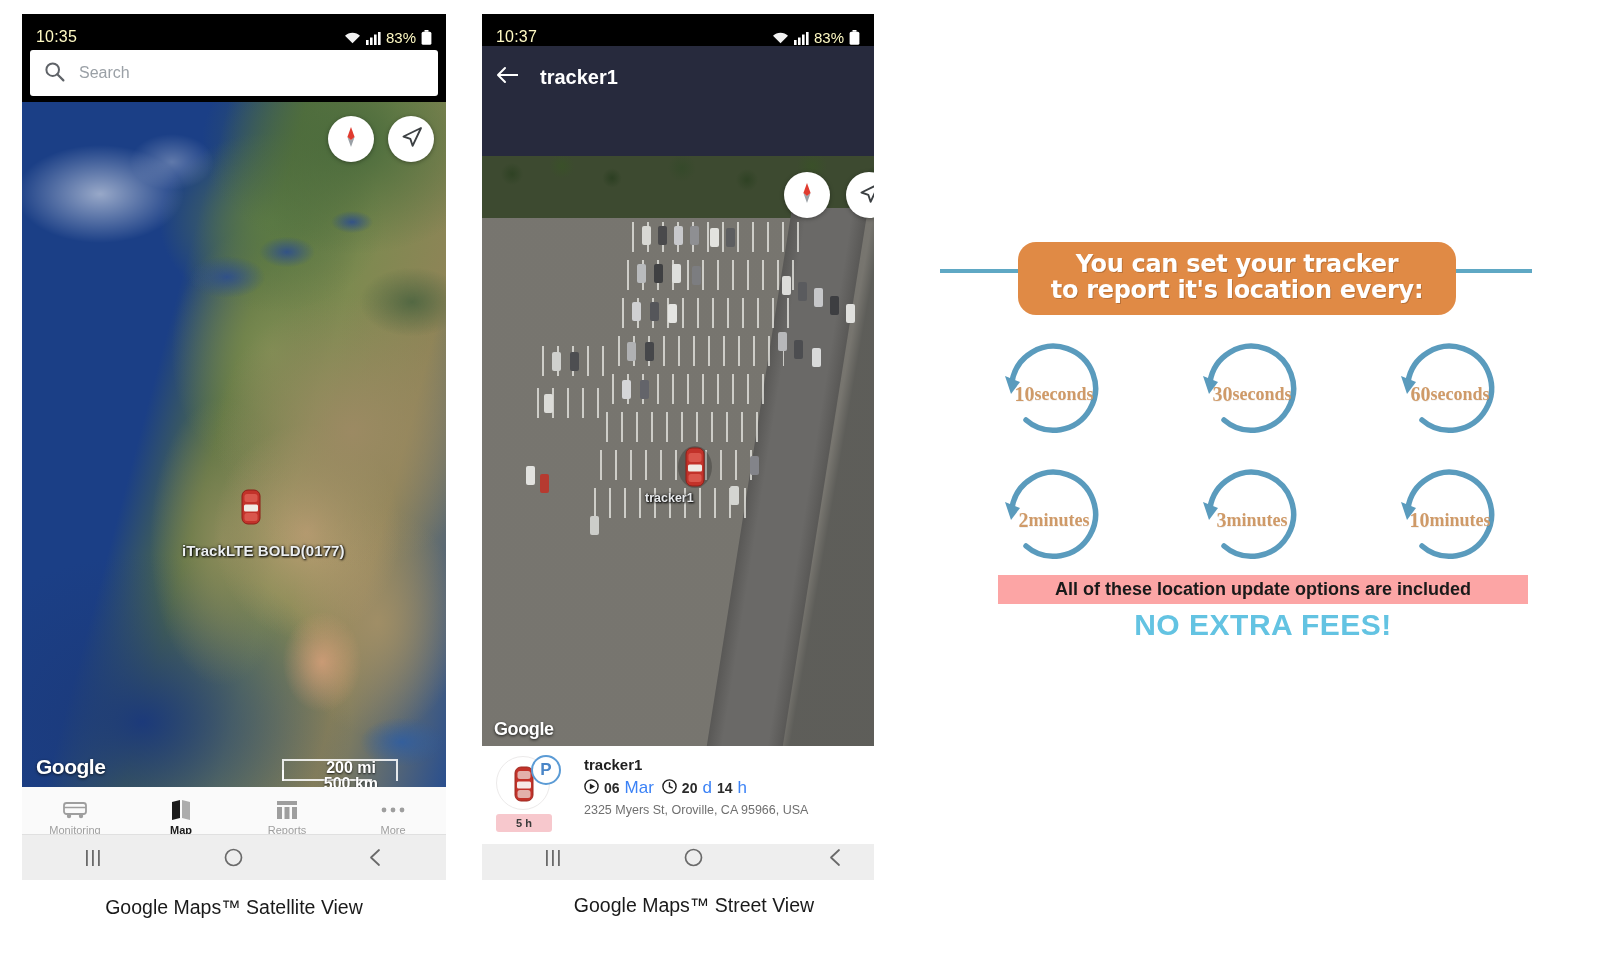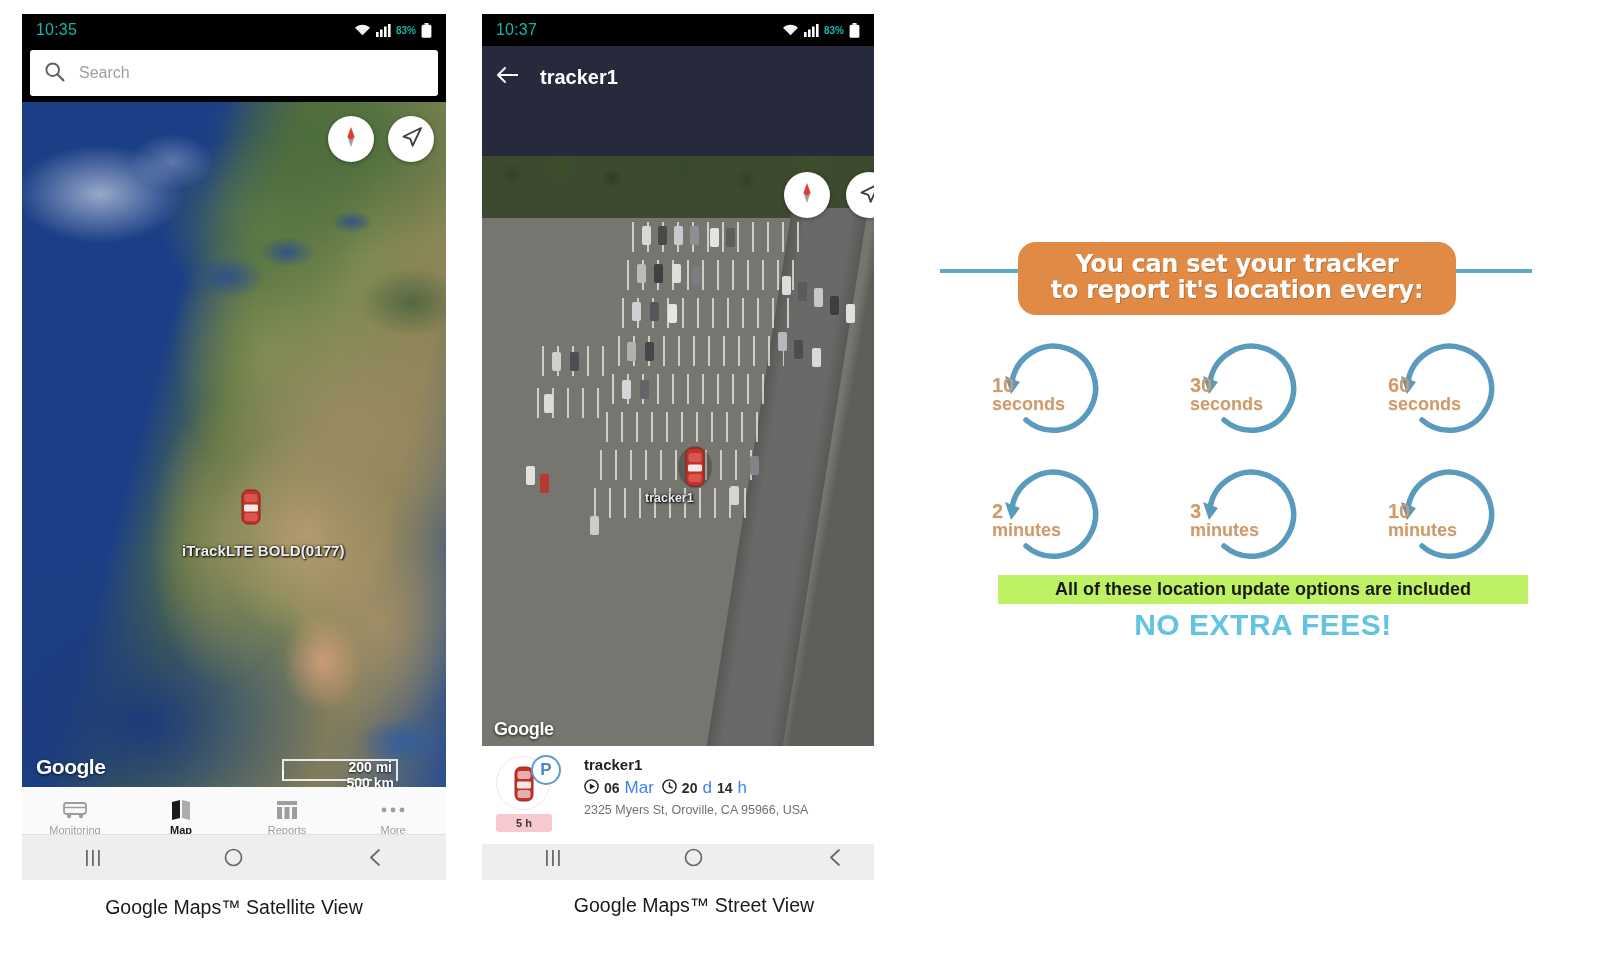--- a/index.html
+++ b/index.html
@@ -11,26 +11,26 @@
   }
   .canvas { position: relative; width: 1616px; height: 970px; background:#fff; }
 
   
   .phone { position: absolute; background:#000; overflow:hidden; }
   #phone1 { left: 22px; top: 14px; width: 424px; height: 866px; }
   #phone2 { left: 482px; top: 14px; width: 392px; height: 866px; }
 
   
   .statusbar {
-    position: relative; height: 32px; background:#000; color:#14b8a6;
-    display:flex; align-items:center; padding: 0 14px;
+    position: relative; height: 32px; background:#000; color:#fef9c3;
+    display:flex; align-items:flex-end; padding: 0 14px;
   }
   .sb-time { font-size: 16px; font-weight: 400; letter-spacing:.2px; }
   .sb-right { margin-left:auto; display:flex; align-items:center; gap:5px; }
-  .sb-pct { font-size: 10px; font-weight:700; }
+  .sb-pct { font-size: 15px; font-weight:400; }
   .ico-wifi svg, .ico-sig svg, .ico-bat svg { display:block; }
 
   
   .p1-searchwrap {
     position:absolute; left:0; top:32px; width:424px; height:56px;
     background:#000; padding: 4px 8px 6px 8px; z-index: 12;
   }
   .p1-search {
     width:100%; height:46px; background:#fff; border-radius:3px;
     display:flex; align-items:center; padding: 0 14px; gap: 14px;
@@ -89,21 +89,21 @@
     border-right:2px solid rgba(255,255,255,.85);
     border-top:2px solid rgba(255,255,255,.85);
     position:relative;
   }
   .p1-scale .bar2 {
     height:11px; border-left:2px solid rgba(255,255,255,.85);
     border-bottom:2px solid rgba(255,255,255,.85); margin-top:-11px;
     width:78%;
   }
   .p1-scale .lbl {
-    position:absolute; right:4px; color:#fff; font-size:14px; font-weight:600;
+    position:absolute; right:20px; color:#fff; font-size:16px; font-weight:600;
     text-shadow:0 1px 2px rgba(0,0,0,.8);
   }
   .p1-scale .l1 { top:-2px; }
   .p1-scale .l2 { top:16px; }
 
   .p1-tabbar {
     position:absolute; left:0; top:773px; width:424px; height:60px;
     background:#fafafa; display:flex; align-items:center;
   }
   .p1-tab { flex:1; display:flex; flex-direction:column; align-items:center; gap:3px; }
@@ -237,30 +237,30 @@
     color:#fff; font-size:24px; font-weight:700; line-height:1.1;
     text-shadow: 1px 1px 0 rgba(0,0,0,.18);
     font-family:"DejaVu Sans", sans-serif; letter-spacing:-.3px;
   }
   .circles { position:absolute; left:62px; top:98px; width:520px; }
   .crow { display:flex; justify-content:space-between; margin-bottom:14px; }
   .circ { position:relative; width:124px; height:112px; }
   .circ svg { position:absolute; left:0; top:0; }
   .circ .txt {
     position:absolute; left:0; top:0; width:124px; height:112px;
-    display:flex; flex-direction:column; align-items:flex-start; justify-content:center;
-    color:#cf9a68; font-weight:700; font-family:Liberation Sans, sans-serif;
+    display:flex; flex-direction:row; align-items:center; justify-content:center;
+    color:#cf9a68; font-weight:700; font-family:Liberation Serif, serif;
     text-shadow:.5px .5px 0 rgba(0,0,0,.05);
   }
   .circ .num { font-size:20px; line-height:1; }
   .circ .unit { font-size:18px; line-height:1.05; }
 
   .info-sub {
     position:absolute; left:68px; top:335px; width:530px;
-    background:#bef264; text-align:center; padding:4px 8px;
+    background:#fca5a5; text-align:center; padding:4px 8px;
   }
   .info-sub span { font-size:18px; font-weight:700; color:#1a1a1a; }
   .info-fees {
     position:absolute; left:68px; top:368px; width:530px; text-align:center;
   }
   .info-fees span {
     font-size:30px; font-weight:700; color:#63c3e2;
     font-family:Liberation Sans, sans-serif; letter-spacing:.5px;
     text-shadow: 1px 1px 0 rgba(255,255,255,.8);
   }

